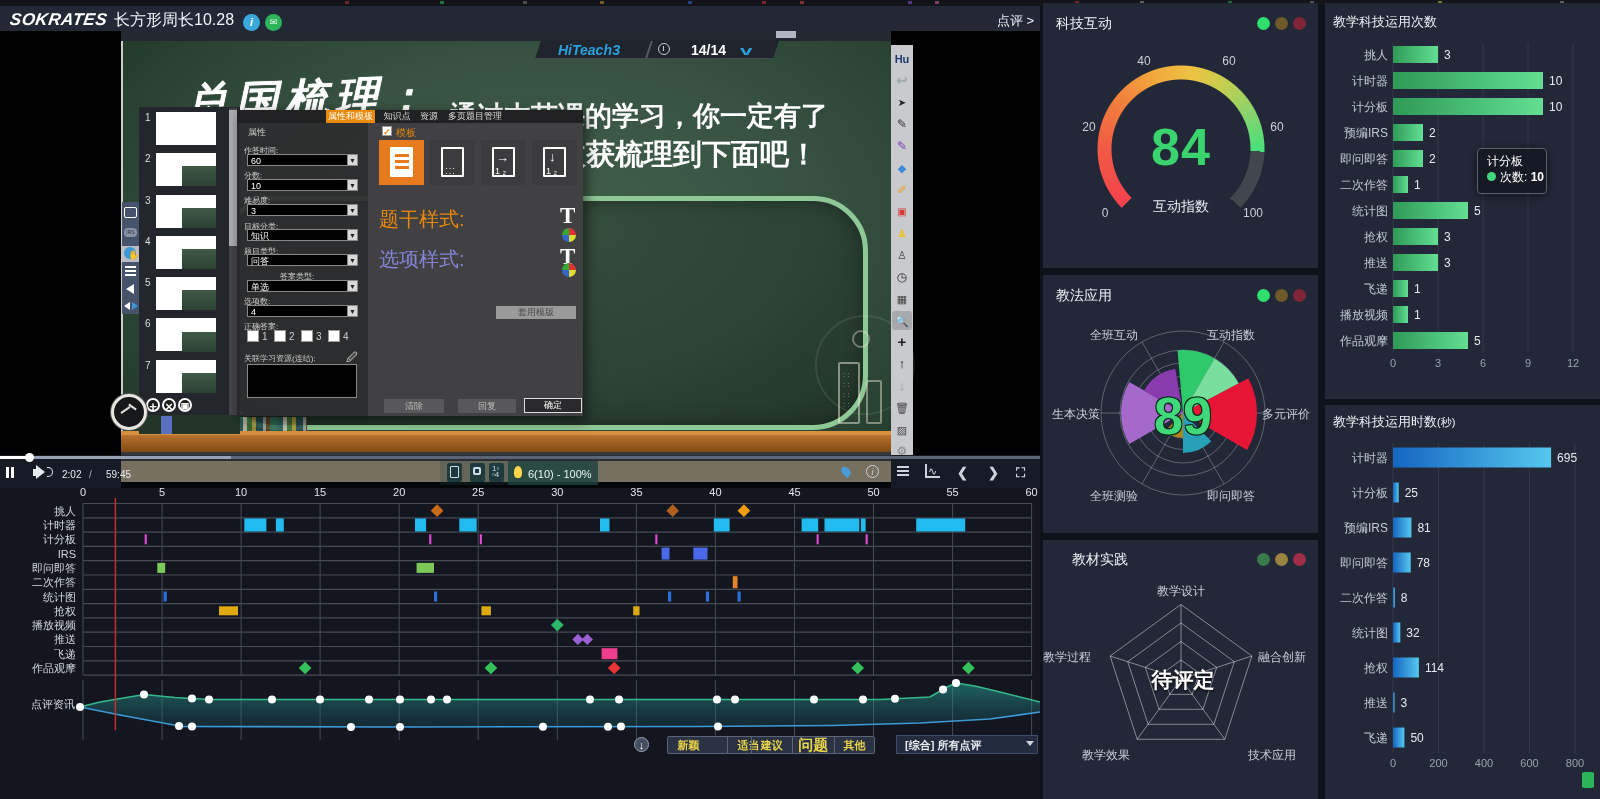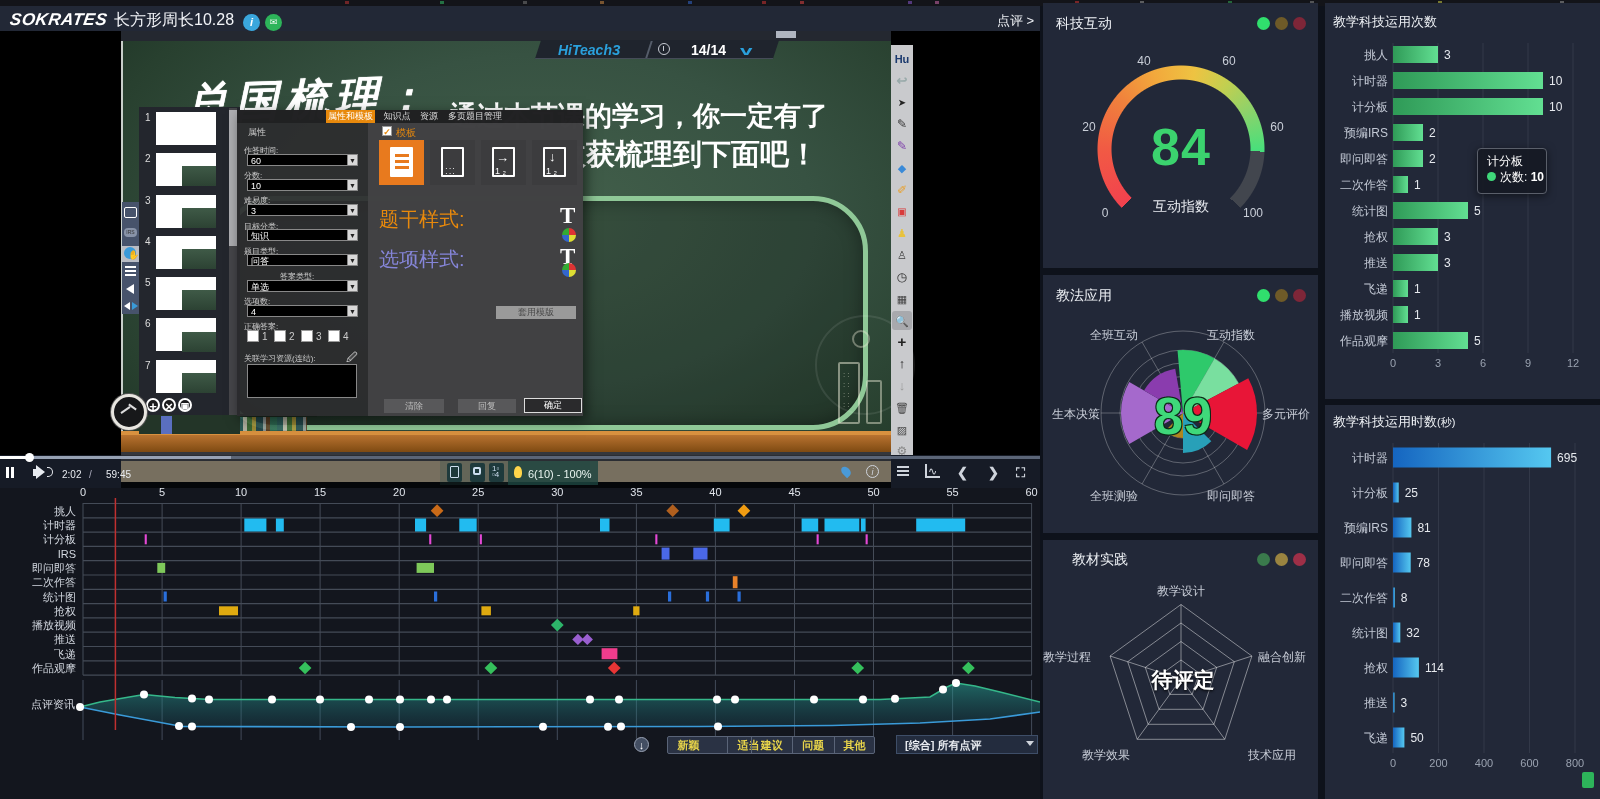--- a/index.html
+++ b/index.html
@@ -364,21 +364,21 @@
       <circle cx="621" cy="726.6" r="4" fill="#fff"></circle>
       <circle cx="718" cy="726.4" r="4" fill="#fff"></circle>
       <line x1="115.4" y1="678" x2="115.4" y2="730" stroke="#c03030" stroke-width="1.5"></line>
     </svg>
     <div style="position:absolute;left:29px;top:697px;width:46px;height:14px;color:#d8dce4;font-size:11px;text-align:right;">点评资讯</div>
     <div style="position:absolute;left:634px;top:737px;width:15px;height:15px;border-radius:50%;background:#434e62;border:1px solid #9aa3b5;color:#fff;font-size:11px;text-align:center;line-height:15px;font-weight:bold;">↓</div>
     <div style="position:absolute;left:667px;top:736px;width:208px;height:18px;background:#2a3244;border:1px solid #5a6478;border-radius:2px;"></div>
     <div style="position:absolute;left:668.0px;top:737px;width:41px;height:16px;color:#e8d44a;font-size:11px;font-weight:bold;text-align:center;line-height:16px;">新颖</div>
     <div style="position:absolute;left:709.4px;top:737px;width:41px;height:16px;color:#e8d44a;font-size:11px;font-weight:bold;text-align:center;line-height:16px;border-left:1px solid #5a6478;margin-left:18px;">适当</div>
     <div style="position:absolute;left:750.8px;top:737px;width:41px;height:16px;color:#e8d44a;font-size:11px;font-weight:bold;text-align:center;line-height:16px;border-left:1px solid #5a6478;">建议</div>
-    <div style="position:absolute;left:792.2px;top:737px;width:41px;height:16px;color:#e8d44a;font-size:11px;font-weight:bold;text-align:center;line-height:16px;border-left:1px solid #5a6478;">问题</div>
+    <div style="position:absolute;left:792.2px;top:737px;width:41px;height:16px;color:#e8d44a;font-size:15px;font-weight:bold;text-align:center;line-height:16px;border-left:1px solid #5a6478;">问题</div>
     <div style="position:absolute;left:833.6px;top:737px;width:41px;height:16px;color:#e8d44a;font-size:11px;font-weight:bold;text-align:center;line-height:16px;border-left:1px solid #5a6478;">其他</div>
     <div style="position:absolute;left:896px;top:735px;width:142px;height:19px;background:#232c3e;border:1px solid #3e4e68;color:#e8ebf0;font-size:11px;font-weight:bold;line-height:18px;padding-left:8px;">[综合] 所有点评</div>
     <div style="position:absolute;left:1026px;top:741px;width:0;height:0;border-left:4px solid transparent;border-right:4px solid transparent;border-top:5px solid #cfd4dc;"></div>
     <div style="position:absolute;left:1043px;top:3px;width:275px;height:265px;background:#222838;"></div>
     <div style="position:absolute;left:1056px;top:15px;color:#eef1f5;font-size:14px;">科技互动</div>
     <div style="position:absolute;left:1257px;top:17px;width:13px;height:13px;border-radius:50%;background:#30df6d;"></div>
     <div style="position:absolute;left:1275px;top:17px;width:13px;height:13px;border-radius:50%;background:#6e5a28;"></div>
     <div style="position:absolute;left:1293px;top:17px;width:13px;height:13px;border-radius:50%;background:#7e2638;"></div>
     <div style="position:absolute;left:1096px;top:64px;width:170px;height:170px;border-radius:50%;background:conic-gradient(from 225deg, #f2414e 0deg, #f15a44 45deg, #f0823c 85deg, #f2a83c 115deg, #eec342 145deg, #c2cf50 170deg, #8ed26a 195deg, #46e07c 226.8deg, #42464e 226.8deg 270deg, transparent 270deg);-webkit-mask:radial-gradient(circle closest-side, transparent 0 69px, #000 70px 83px, transparent 84px);mask:radial-gradient(circle closest-side, transparent 0 69px, #000 70px 83px, transparent 84px);"></div>
     <div style="position:absolute;left:1146px;top:114px;width:70px;height:70px;color:#3bd36e;font-size:52px;font-weight:bold;text-align:center;line-height:66px;letter-spacing:1px;">84</div>

